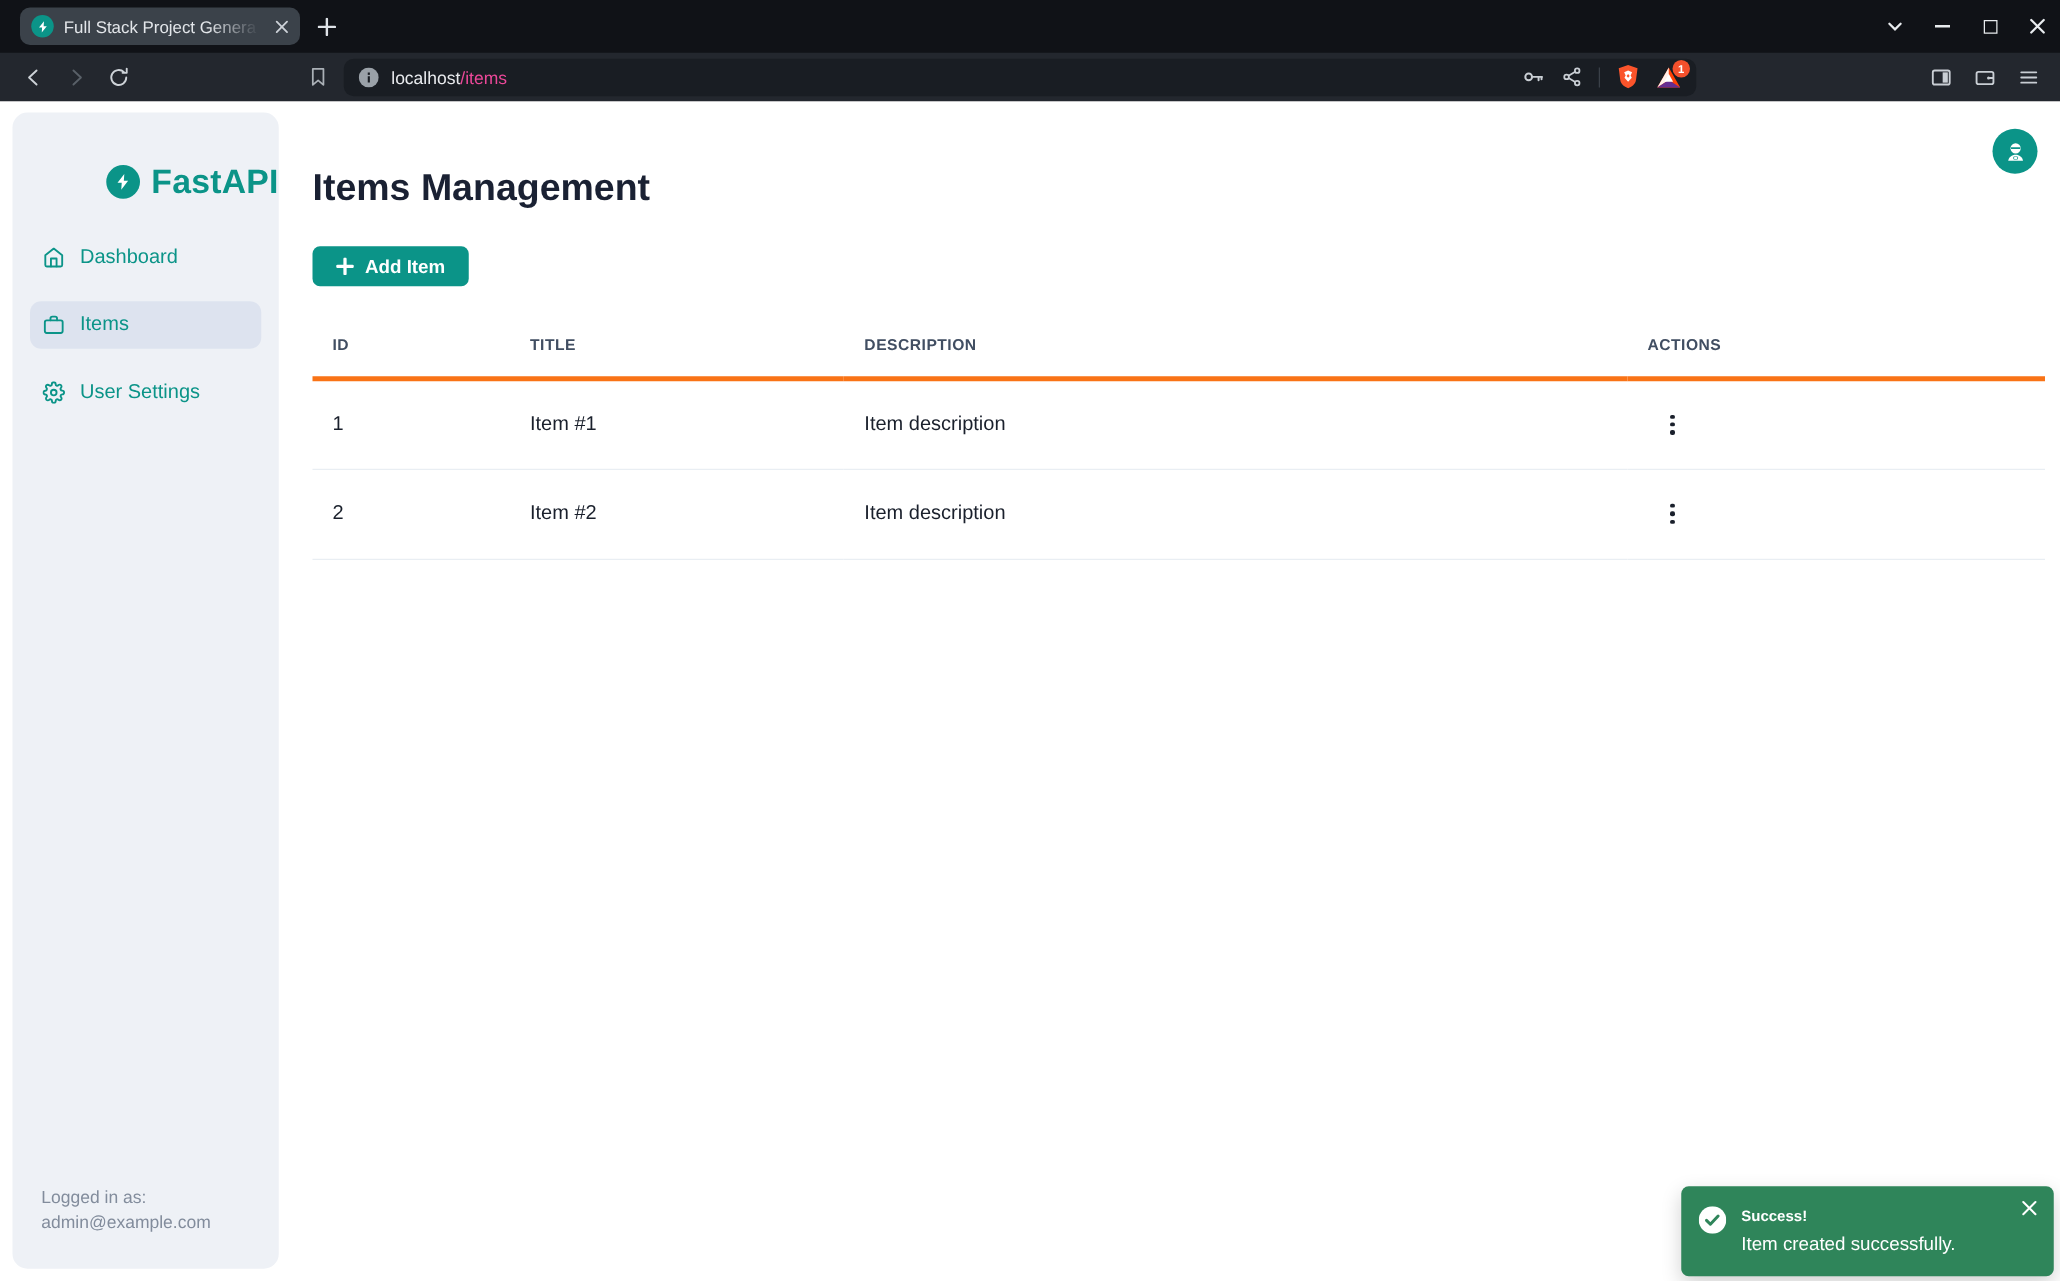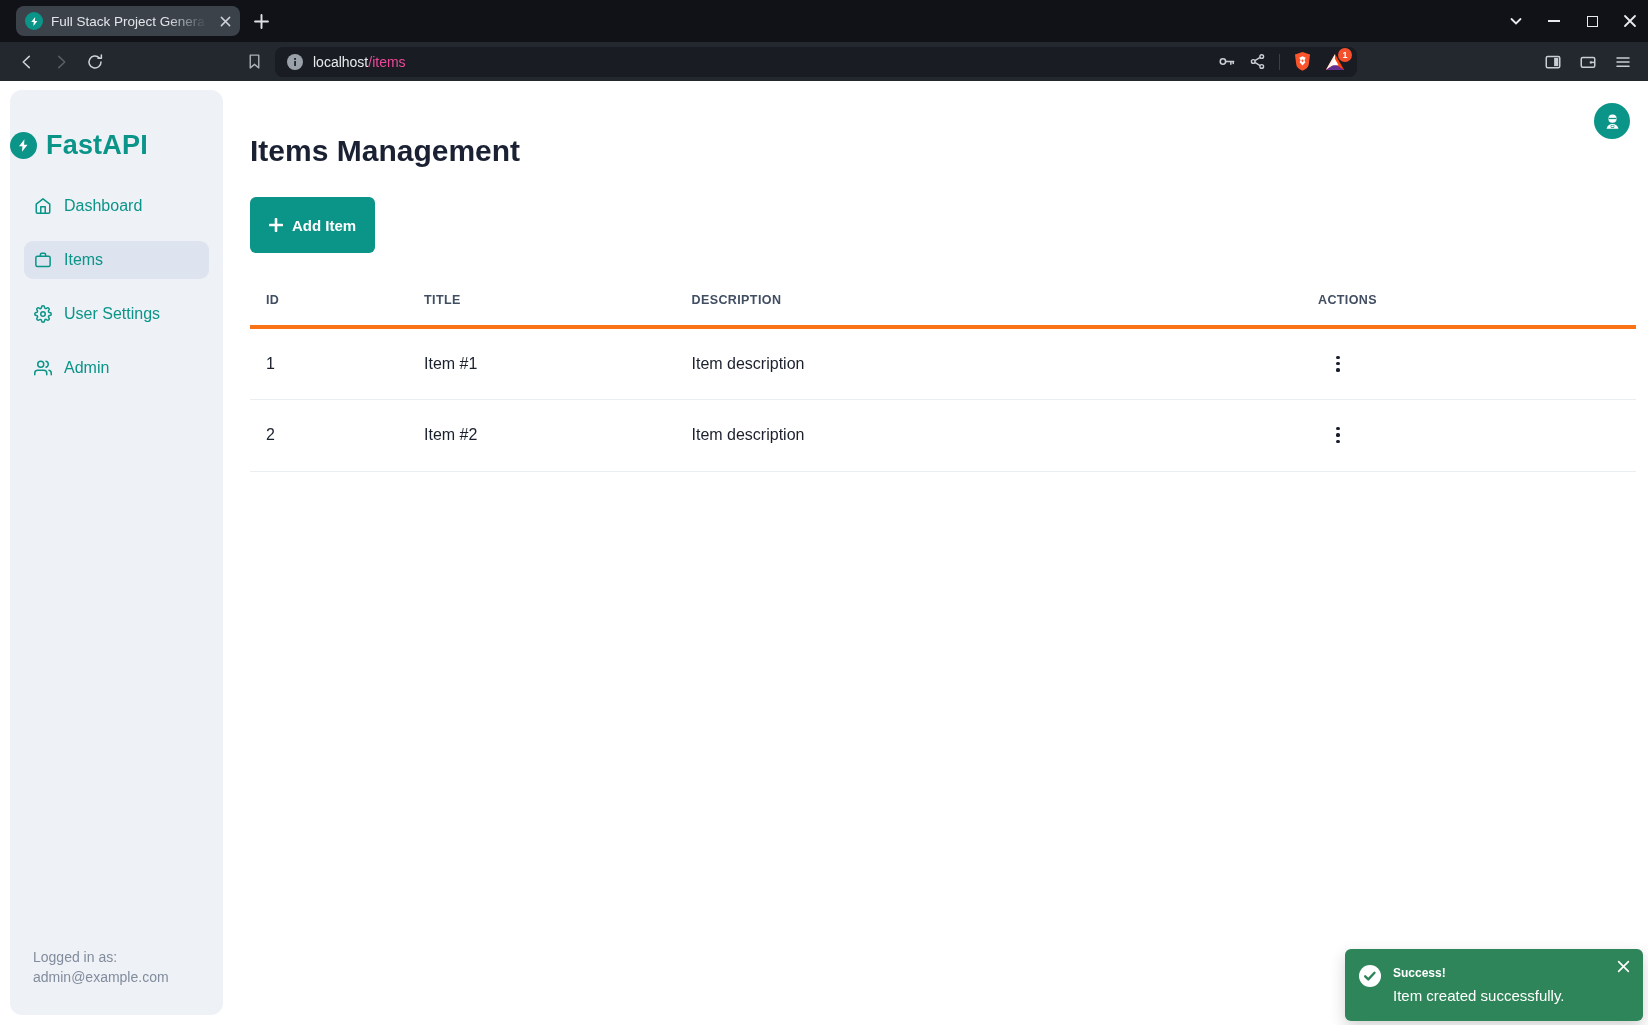--- a/index.html
+++ b/index.html
@@ -35,33 +35,33 @@
   .pill-divider { width:1px; height:16px; background:#3a4048; }
   .bat-wrap { position:relative; display:flex; }
   .badge { position:absolute; top:-5px; right:-7px; min-width:14px; height:14px; border-radius:7px; background:#f4502c; color:#fff; font-size:9px; font-weight:bold; display:flex; align-items:center; justify-content:center; padding:0 3px; }
   .toolbar-right { margin-left:auto; display:flex; align-items:center; gap:17px; padding-right:6px; color:#c9ced4; }
 
   
   .page { position:absolute; top:81px; left:0; right:0; bottom:0; background:#ffffff; }
 
   
   .sidebar { position:absolute; left:10px; top:9px; bottom:10px; width:213px; background:#eef1f6; border-radius:12px; }
-  .brand { display:flex; align-items:center; justify-content:flex-start; gap:9px; padding-top:40px; color:var(--teal,#0b9488); }
+  .brand { display:flex; align-items:center; justify-content:flex-end; gap:9px; padding-top:40px; color:var(--teal,#0b9488); }
   .logo-mark { width:27px; height:27px; }
   .brand-name { font-size:27px; font-weight:600; letter-spacing:.2px; }
   .nav-list { margin:26px 14px 0; display:flex; flex-direction:column; gap:16px; }
   .nav-item { display:flex; align-items:center; gap:12px; height:38px; padding:0 10px; border-radius:9px; color:var(--teal,#0b9488); font-size:16px; cursor:default; }
   .nav-item.active { background:#dde3ef; }
   .nav-item .icon { display:flex; }
   .sidebar-footer { position:absolute; left:23px; bottom:28px; font-size:14px; line-height:20px; color:#828c9c; }
 
   
   .main { position:absolute; left:223px; top:0; right:0; bottom:0; padding:52px 12px 0 27px; }
   .page-title { font-size:30px; line-height:36px; font-weight:700; color:#1a2133; }
-  .add-btn { margin-top:28px; display:inline-flex; align-items:center; gap:9px; height:56px; padding:0 19px; border:none; border-radius:6px; background:var(--teal,#0b9488); color:#fff; font-family:inherit; font-size:15px; font-weight:700; cursor:pointer; }
+  .add-btn { margin-top:28px; display:inline-flex; align-items:center; gap:9px; height:32px; padding:0 19px; border:none; border-radius:6px; background:var(--teal,#0b9488); color:#fff; font-family:inherit; font-size:15px; font-weight:700; cursor:pointer; }
   .items-table { margin-top:22px; width:100%; border-collapse:collapse; table-layout:fixed; }
   .items-table th { text-align:left; font-size:12.5px; font-weight:700; letter-spacing:.4px; color:#414e62; padding:18px 16px; border-bottom:4px solid #f97316; }
   .items-table td { height:72px; padding:0 16px; font-size:16px; color:#1a202c; border-bottom:1px solid #e9eef3; }
   .col-id{width:11.4%} .col-title{width:19.3%} .col-desc{width:45.2%} .col-actions{width:24.1%}
   .kebab-btn { width:32px; height:32px; margin-left:4px; background:none; border:none; border-radius:6px; display:flex; flex-direction:column; align-items:center; justify-content:center; gap:3px; cursor:pointer; }
   .kebab-btn i { width:3.2px; height:3.2px; border-radius:50%; background:#1a202c; }
 
   .avatar-fab { position:absolute; top:22px; right:18px; width:36px; height:36px; border-radius:50%; background:var(--teal,#0b9488); display:flex; align-items:center; justify-content:center; cursor:pointer; border:none; }
 
   
@@ -237,31 +237,20 @@
         </div>
         <div class="nav-item">
           <span class="icon">
             <svg width="18" height="18" viewBox="0 0 24 24" fill="none" stroke="currentColor" stroke-width="2" stroke-linecap="round" stroke-linejoin="round">
                 <circle cx="12" cy="12" r="3"></circle>
                 <path d="M19.4 15a1.65 1.65 0 0 0 .33 1.82l.06.06a2 2 0 0 1 0 2.83 2 2 0 0 1-2.83 0l-.06-.06a1.65 1.65 0 0 0-1.82-.33 1.65 1.65 0 0 0-1 1.51V21a2 2 0 0 1-2 2 2 2 0 0 1-2-2v-.09A1.65 1.65 0 0 0 9 19.4a1.65 1.65 0 0 0-1.82.33l-.06.06a2 2 0 0 1-2.83 0 2 2 0 0 1 0-2.83l.06-.06a1.65 1.65 0 0 0 .33-1.82 1.65 1.65 0 0 0-1.51-1H3a2 2 0 0 1-2-2 2 2 0 0 1 2-2h.09A1.65 1.65 0 0 0 4.6 9a1.65 1.65 0 0 0-.33-1.82l-.06-.06a2 2 0 0 1 0-2.83 2 2 0 0 1 2.83 0l.06.06a1.65 1.65 0 0 0 1.82.33H9a1.65 1.65 0 0 0 1-1.51V3a2 2 0 0 1 2-2 2 2 0 0 1 2 2v.09a1.65 1.65 0 0 0 1 1.51 1.65 1.65 0 0 0 1.82-.33l.06-.06a2 2 0 0 1 2.83 0 2 2 0 0 1 0 2.83l-.06.06a1.65 1.65 0 0 0-.33 1.82V9a1.65 1.65 0 0 0 1.51 1H21a2 2 0 0 1 2 2 2 2 0 0 1-2 2h-.09a1.65 1.65 0 0 0-1.51 1z"></path>
               </svg>
           </span>
           <span>User Settings</span>
         </div>
-        <div class="nav-item">
-          <span class="icon">
-            <svg width="18" height="18" viewBox="0 0 24 24" fill="none" stroke="currentColor" stroke-width="2" stroke-linecap="round" stroke-linejoin="round">
-                <path d="M17 21v-2a4 4 0 0 0-4-4H5a4 4 0 0 0-4 4v2"></path>
-                <circle cx="9" cy="7" r="4"></circle>
-                <path d="M23 21v-2a4 4 0 0 0-3-3.87"></path>
-                <path d="M16 3.13a4 4 0 0 1 0 7.75"></path>
-              </svg>
-          </span>
-          <span>Admin</span>
-        </div>
       </nav>
       <div class="sidebar-footer">
         <div>Logged in as:</div>
         <div>admin@example.com</div>
       </div>
     </aside>
 
     <main class="main">
       <h1 class="page-title">Items Management</h1>
       <button class="add-btn">

